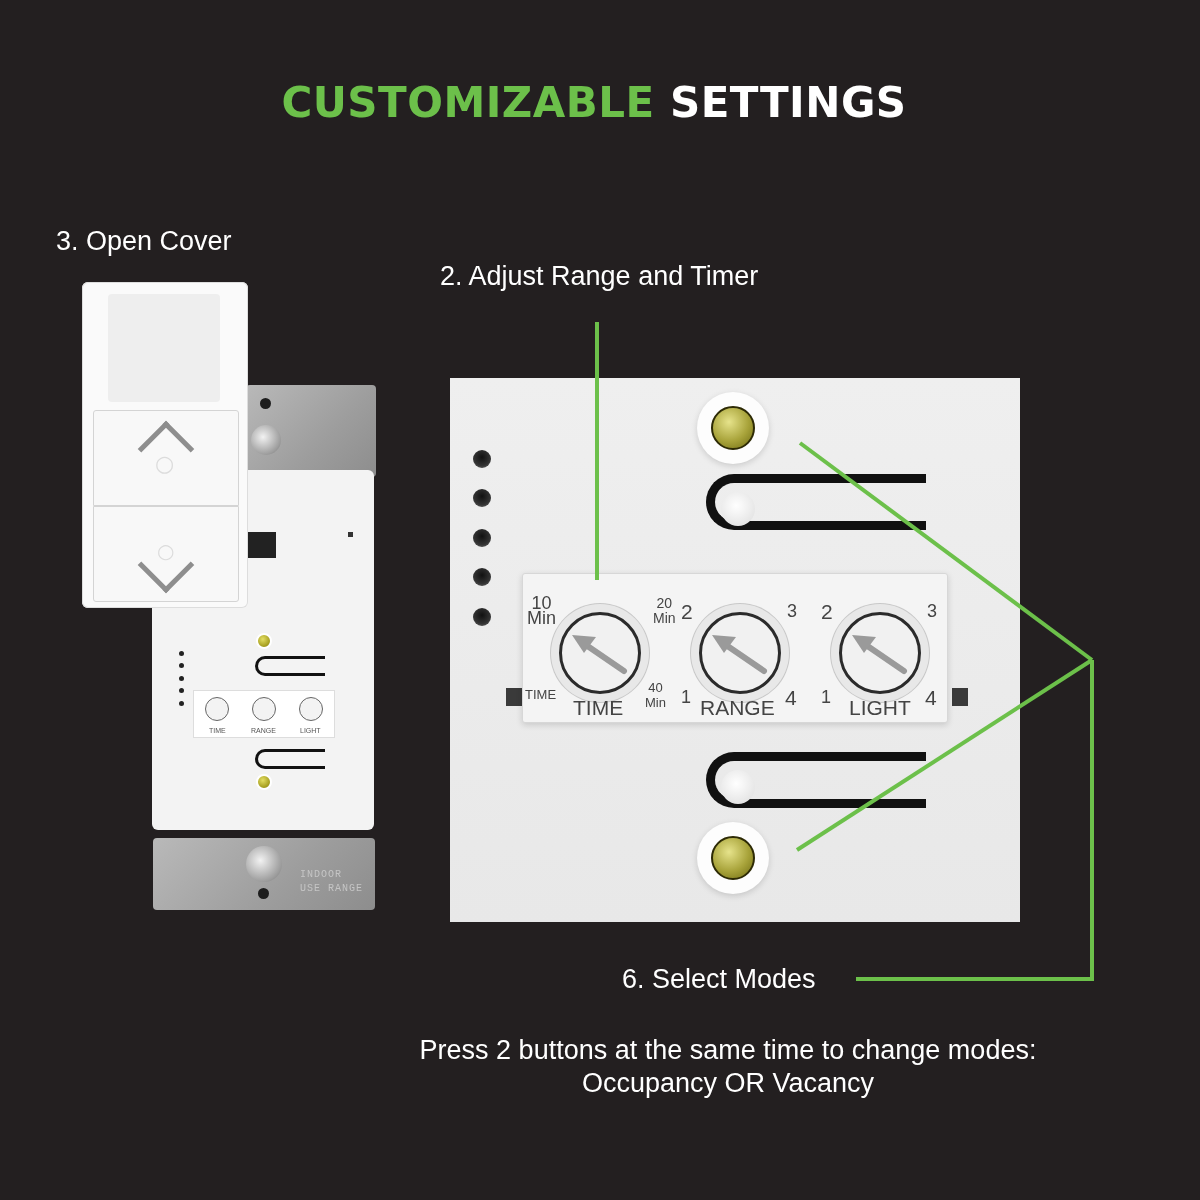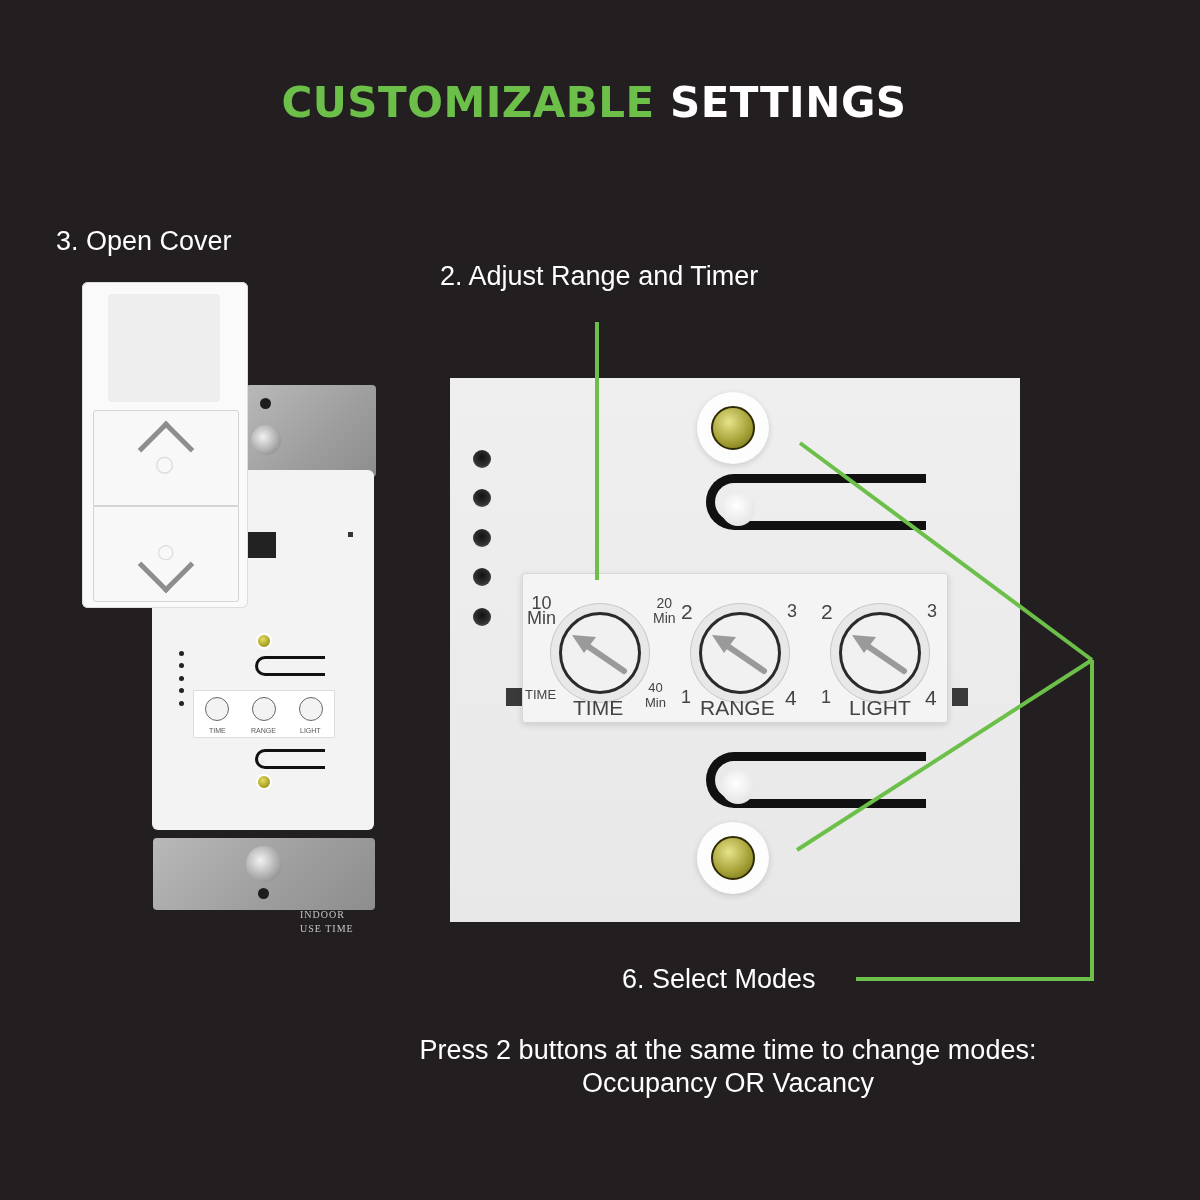--- a/index.html
+++ b/index.html
@@ -63,23 +63,23 @@
   <div class="abs hole" style="left:260px; top:398px; width:11px; height:11px;"></div>
   <div class="abs screw" style="left:251px; top:425px; width:30px; height:30px;"></div>
 
   <div class="abs housing" style="left:152px; top:470px; width:222px; height:360px;"></div>
   <div class="abs" style="left:246px; top:532px; width:30px; height:26px; background:#222;"></div>
   <div class="abs" style="left:348px; top:532px; width:5px; height:5px; background:#333;"></div>
 
   <div class="abs bracket" style="left:153px; top:838px; width:222px; height:72px;"></div>
   <div class="abs screw" style="left:246px; top:846px; width:36px; height:36px;"></div>
   <div class="abs hole" style="left:258px; top:888px; width:11px; height:11px;"></div>
-  <div class="abs" style="left:300px; top:908px; font-family:Liberation Serif, serif; font-size:10px; line-height:14px; color:#c5c5c5; letter-spacing:1px;">
+  <div class="abs" style="left:300px; top:868px; font-family:Liberation Mono, monospace; font-size:10px; line-height:14px; color:#c5c5c5; letter-spacing:1px;">
     <div>INDOOR</div>
-    <div>USE TIME</div>
+    <div>USE RANGE</div>
   </div>
 
   <div class="abs led-s" style="left:256px; top:633px; width:16px; height:16px;"></div>
   <div class="abs slot" style="left:255px; top:656px; width:70px; height:20px; border-width:3px; border-radius:10px 0 0 10px;"></div>
   <div class="abs slot" style="left:255px; top:749px; width:70px; height:20px; border-width:3px; border-radius:10px 0 0 10px;"></div>
   <div class="abs led-s" style="left:256px; top:774px; width:16px; height:16px;"></div>
   <div class="abs dot-s" style="left:179px; top:651px;"></div>
   <div class="abs dot-s" style="left:179px; top:663px;"></div>
   <div class="abs dot-s" style="left:179px; top:676px;"></div>
   <div class="abs dot-s" style="left:179px; top:688px;"></div>

